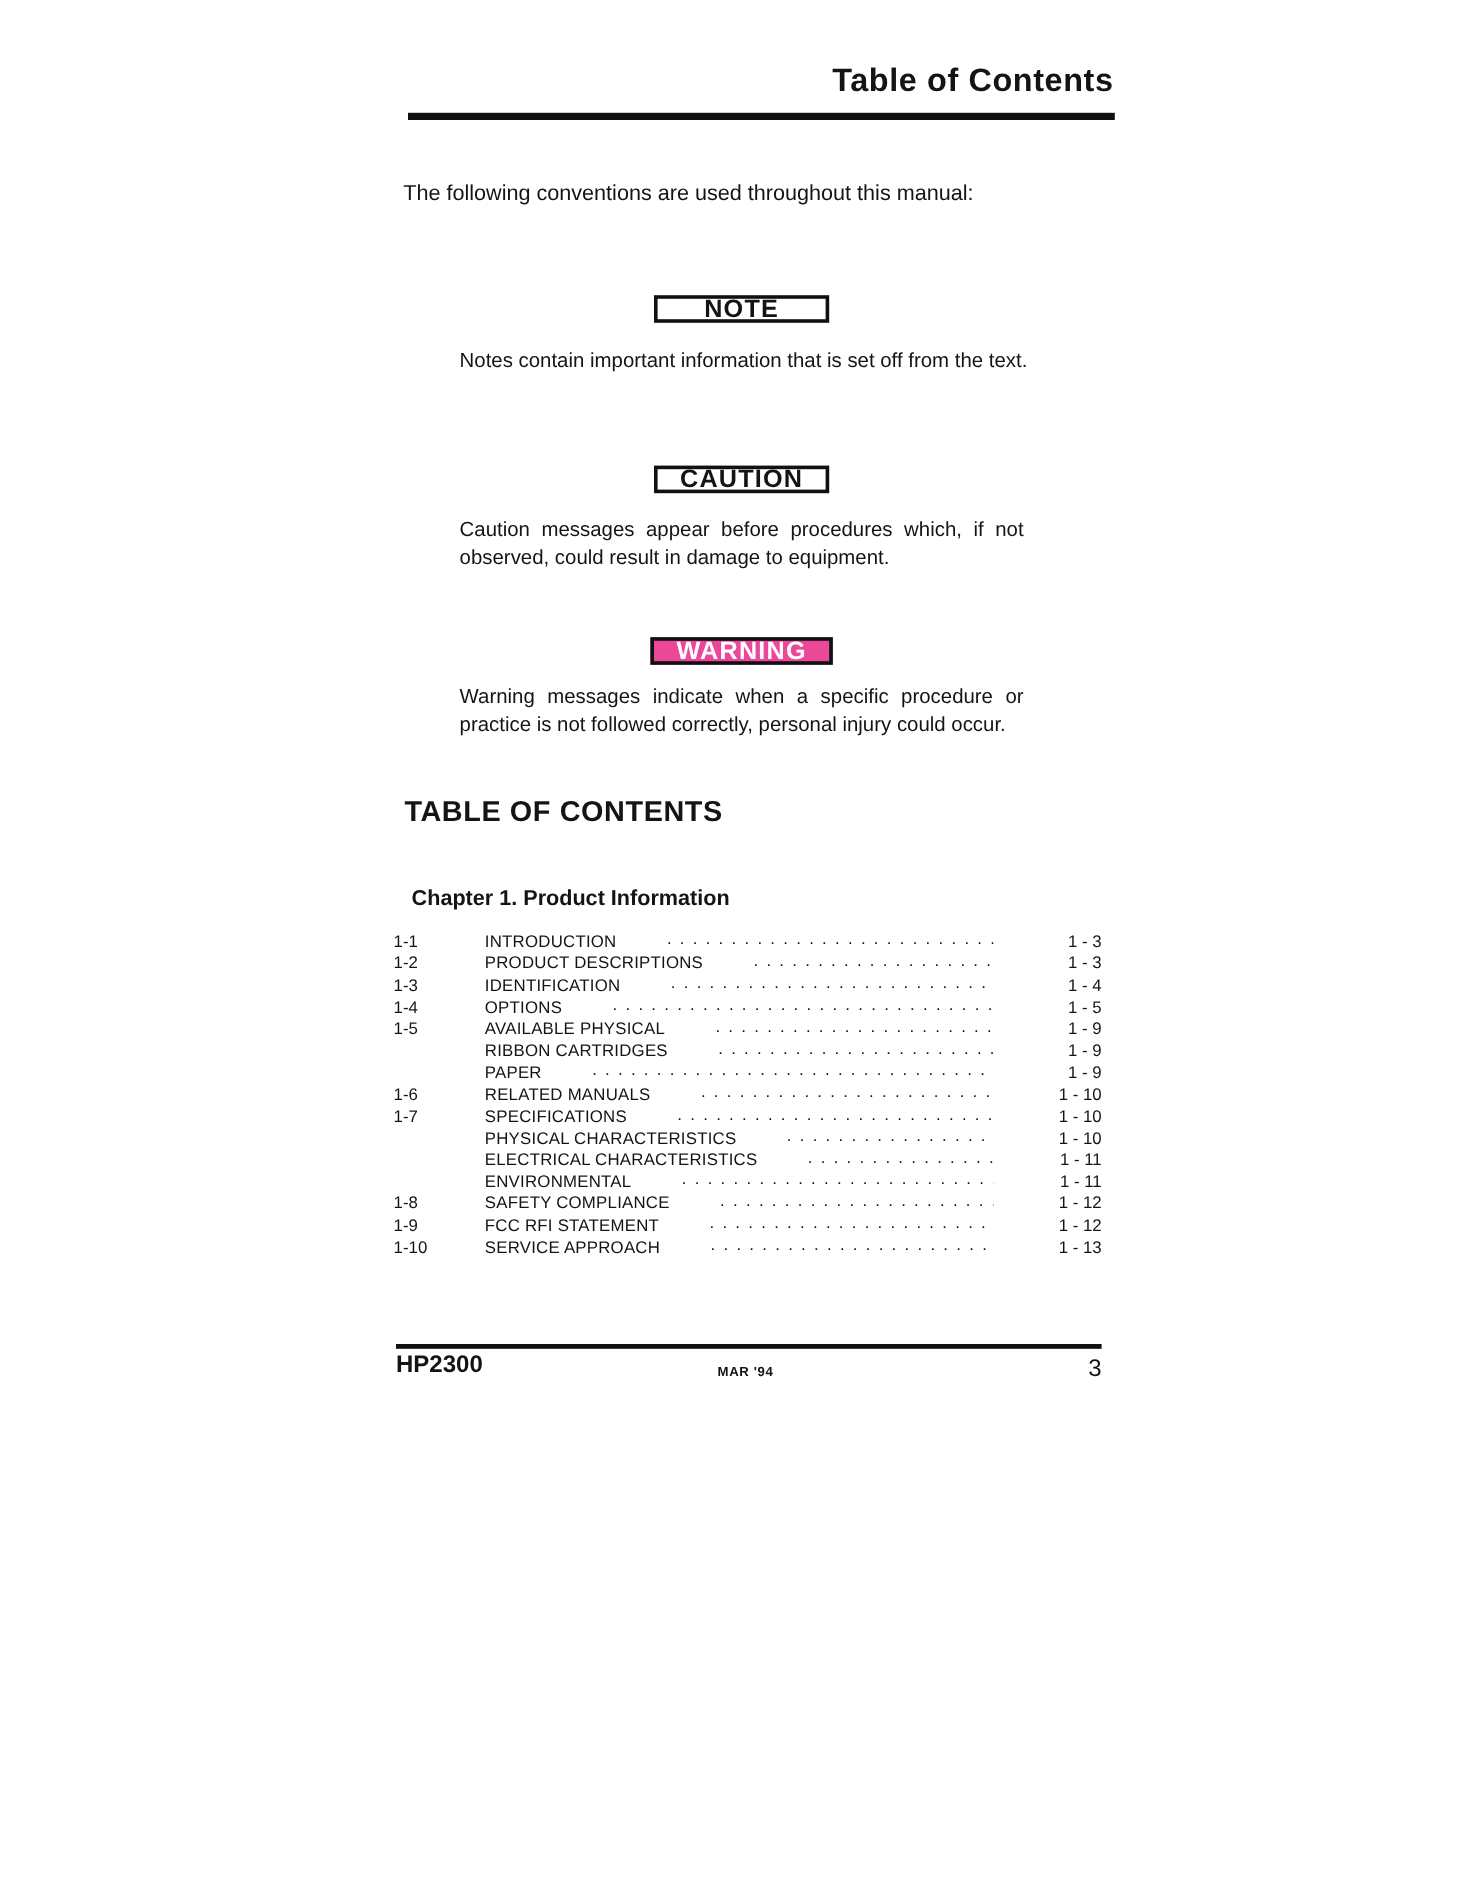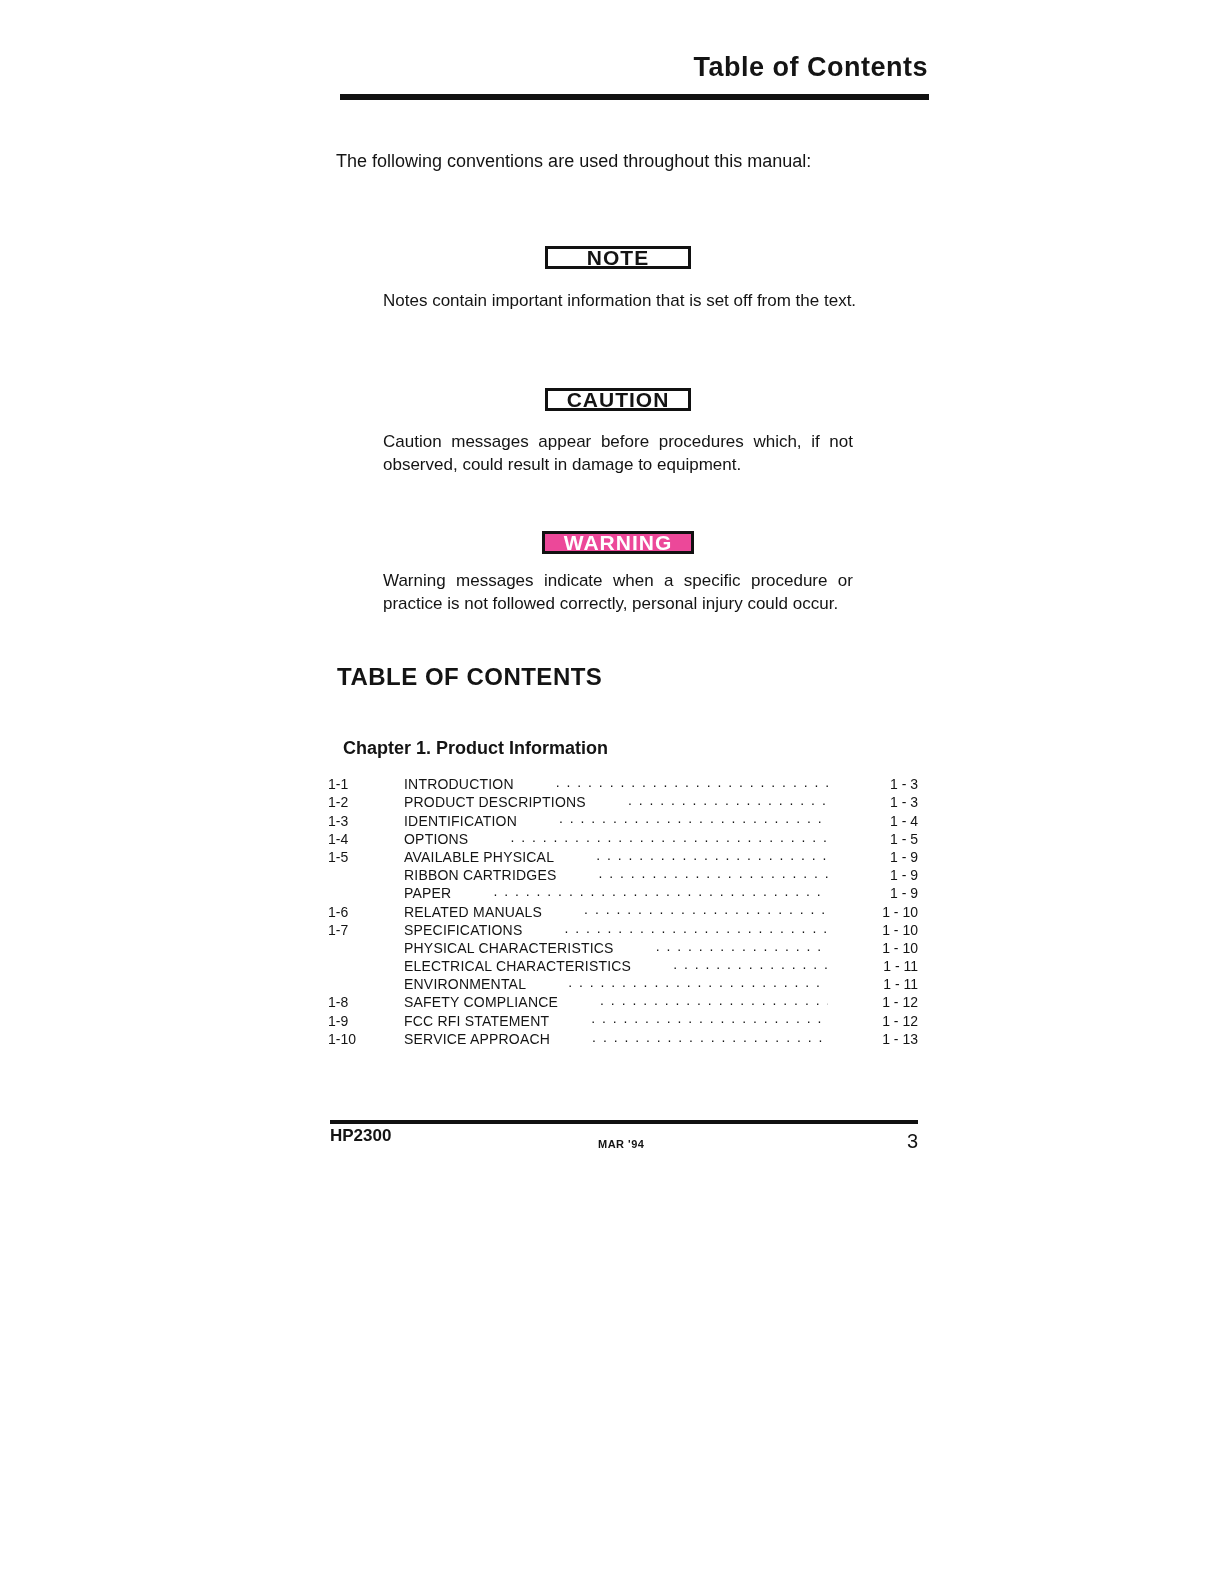--- a/index.html
+++ b/index.html
@@ -127,21 +127,21 @@
     top: 1120px;
     left: 330px;
     width: 588px;
     height: 4px;
     background: #111;
   }
   .footer-left {
     position: absolute;
     top: 1126px;
     left: 330px;
-    font-size: 17px;
+    font-size: 20px;
     font-weight: bold;
   }
   .footer-center {
     position: absolute;
     top: 1138px;
     left: 598px;
     font-size: 11px;
     font-weight: bold;
     letter-spacing: 0.5px;
   }

